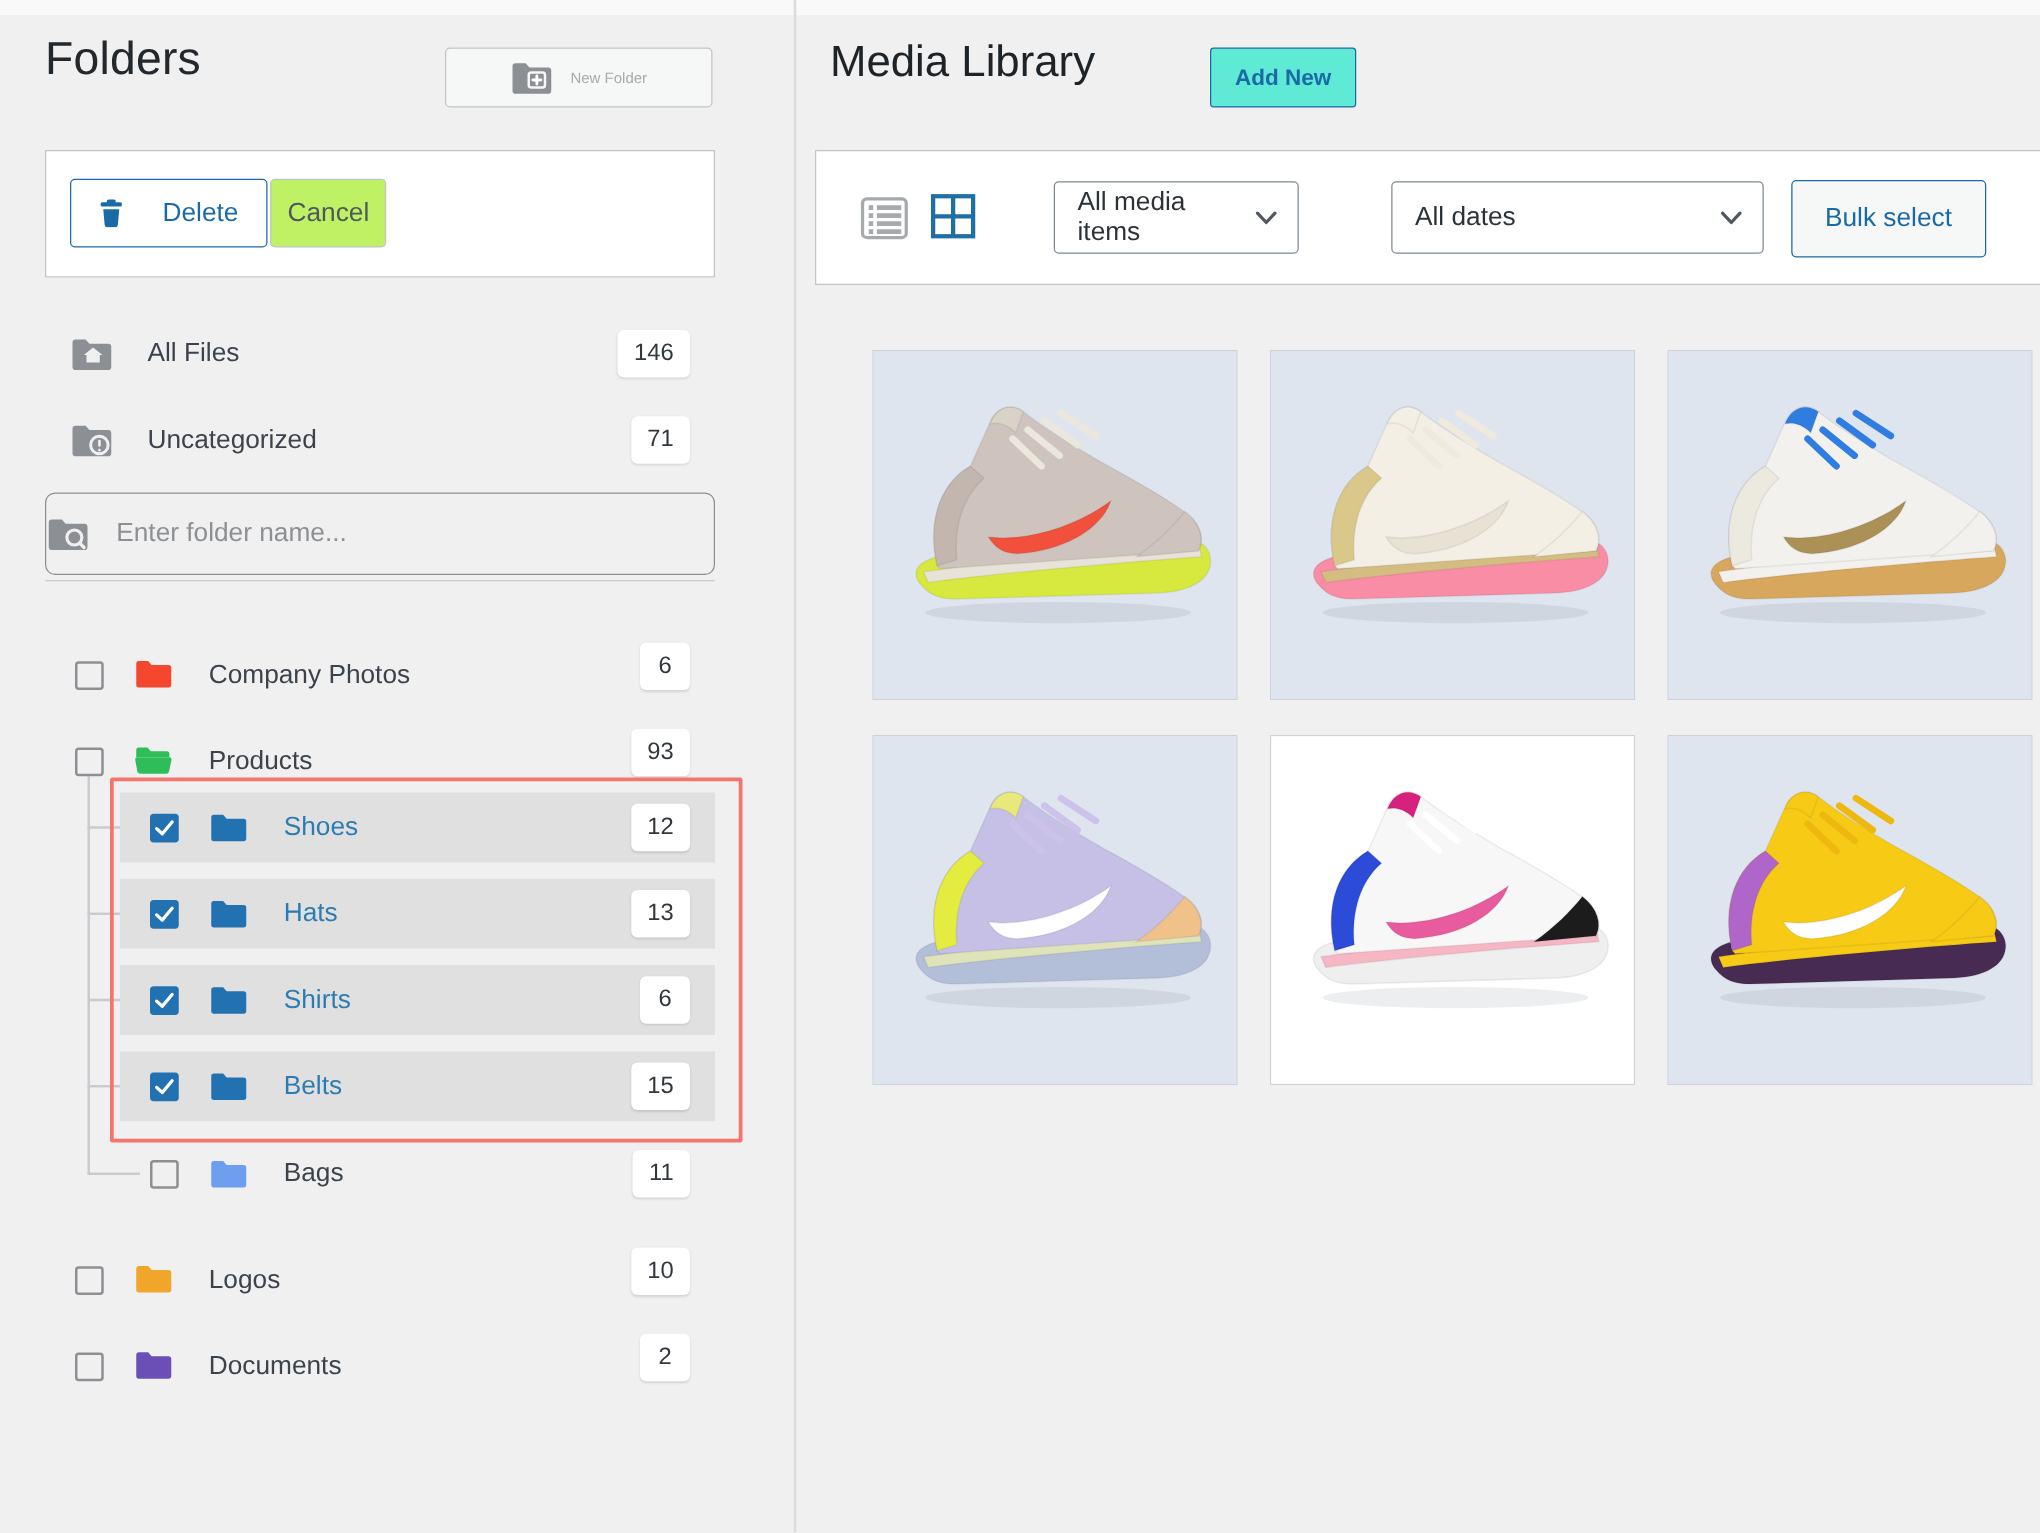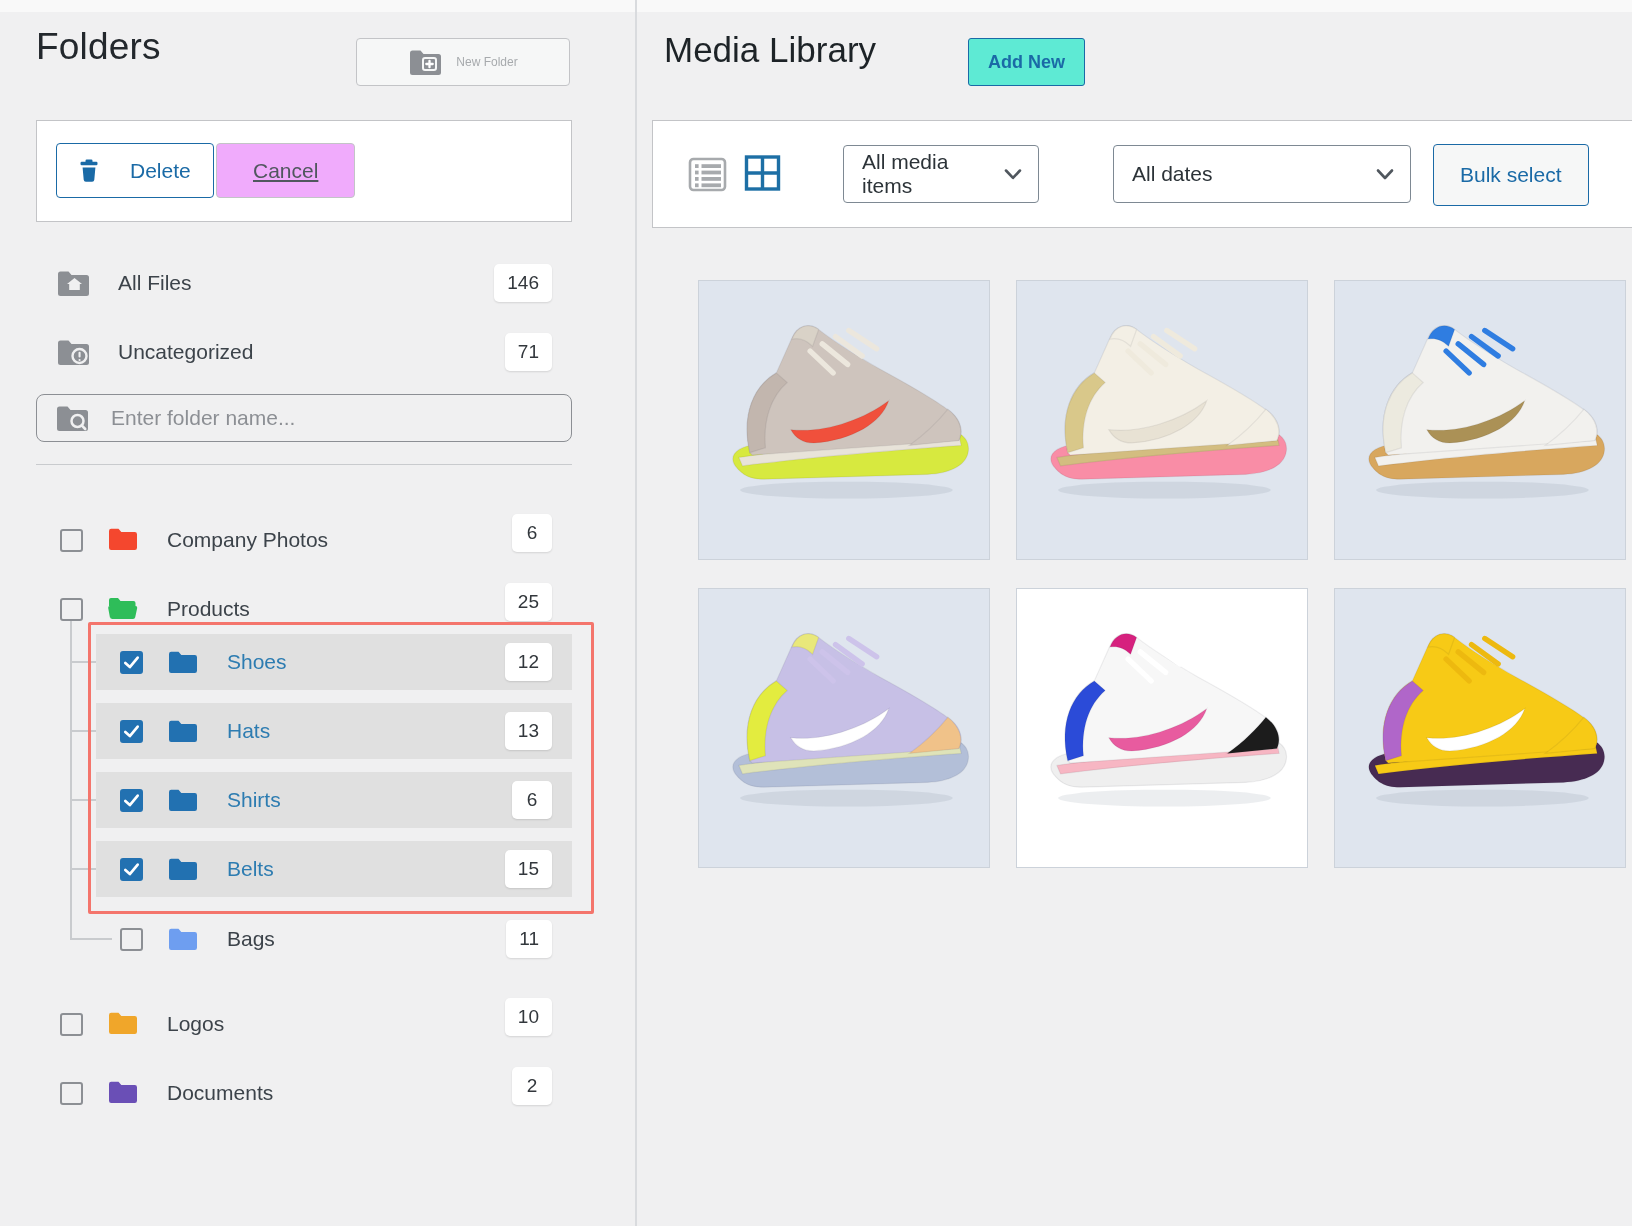--- a/index.html
+++ b/index.html
@@ -7,25 +7,25 @@
   #app{position:relative;width:1632px;height:1226px;background:#f0f0f1;overflow:hidden;}
   .abs{position:absolute;}
   .topstrip{left:0;top:0;width:1632px;height:12px;background:#f9f9f9;}
   
   .panel-divider{left:635px;top:0;width:2px;height:1226px;background:#d9dbde;}
   .folders-title{left:36px;top:26px;font-size:37px;font-weight:500;color:#23282d;letter-spacing:.2px;}
   .btn{display:flex;align-items:center;justify-content:center;box-sizing:border-box;border-radius:4px;cursor:pointer;}
   .new-folder{left:356px;top:38px;width:214px;height:48px;background:#f6f7f7;border:1px solid #c3c4c7;color:#a7aaad;font-size:12px;font-weight:500;gap:12px;}
   .actions-box{left:36px;top:120px;width:536px;height:102px;background:#ffffff;border:1px solid #c3c4c7;box-sizing:border-box;}
   .delete-btn{position:absolute;left:19px;top:22px;height:55px;padding:0 22px;background:#fff;border:1.5px solid #1a6aa6;color:#1a6aa6;font-size:21px;font-weight:500;gap:31px;}
-  .cancel-btn{position:absolute;left:179px;top:22px;height:55px;padding:0 36px;background:#f0abfc;border:1px solid #c3c4c7;color:#50575e;font-size:21px;font-weight:500;text-decoration:underline;}
+  .cancel-btn{position:absolute;left:179px;top:22px;height:55px;padding:0 13px;background:#bef264;border:1px solid #c3c4c7;color:#50575e;font-size:21px;font-weight:500;}
   .srow{left:36px;width:536px;height:50px;display:flex;align-items:center;padding-left:20px;box-sizing:border-box;}
   .srow .lbl{margin-left:26px;font-size:21px;color:#3c434a;}
   .badge{margin-left:auto;margin-right:20px;background:#fff;border-radius:5px;padding:8px 13px;font-size:19px;color:#32373c;box-shadow:0 1px 2px rgba(0,0,0,.12);min-width:14px;text-align:center;}
-  .search-wrap{left:36px;top:394px;width:536px;height:48px;border:1.5px solid #8c8f94;border-radius:8px;box-sizing:border-box;display:flex;align-items:center;padding-left:18px;gap:18px;}
+  .search-wrap{left:36px;top:394px;width:536px;height:66px;border:1.5px solid #8c8f94;border-radius:8px;box-sizing:border-box;display:flex;align-items:center;gap:18px;}
   .search-wrap input{border:none;outline:none;background:transparent;font-size:21px;color:#3c434a;width:400px;font-family:inherit;}
   .search-wrap input::placeholder{color:#8c8f94;}
   .tree-hr{left:36px;top:464px;width:536px;height:1px;background:#c9cbce;}
   .trow{display:flex;align-items:center;height:56px;box-sizing:border-box;padding-left:24px;}
   .trow.lvl0{left:36px;width:536px;align-items:flex-end;}
   .trow.child{left:96px;width:476px;background:#e0e0e0;}
   .flabel{margin-left:28px;font-size:21px;color:#3c434a;}
   .flabel.sel{color:#2d7cb1;}
   .cb{width:23px;height:23px;border:2px solid #8c8f94;border-radius:3px;box-sizing:border-box;flex:none;display:flex;align-items:center;justify-content:center;background:transparent;}
   .cb.checked{background:#2271b1;border-color:#2271b1;}
@@ -181,21 +181,21 @@
       <span class="badge">6</span>
     </div>
 
     <div class="abs trow lvl0" style="top:565px">
       <span class="cb"></span>
       <svg class="fico" viewBox="0 0 32 26">
         <use href="#p-folder-back" fill="#2ebd59"></use>
         <use href="#p-folder-front" fill="#2ebd59"></use>
       </svg>
       <span class="flabel">Products</span>
-      <span class="badge">25</span>
+      <span class="badge">93</span>
     </div>
 
     <div class="abs trow child" style="top:634px">
       <span class="cb checked">
           <svg width="23" height="23" viewBox="0 0 23 23">
             <use href="#i-check"></use>
           </svg>
         </span>
       <svg class="fico" viewBox="0 0 32 26">
           <use href="#p-folder" fill="#2271b1"></use>

